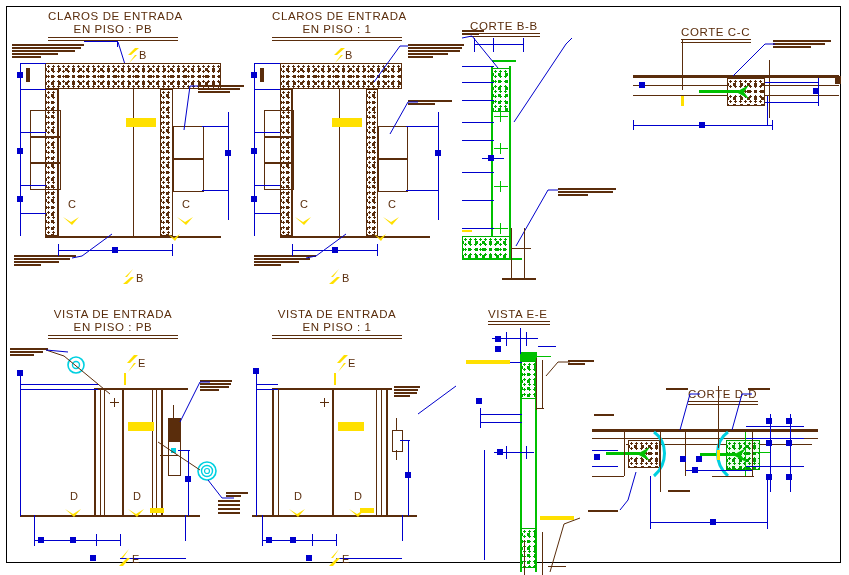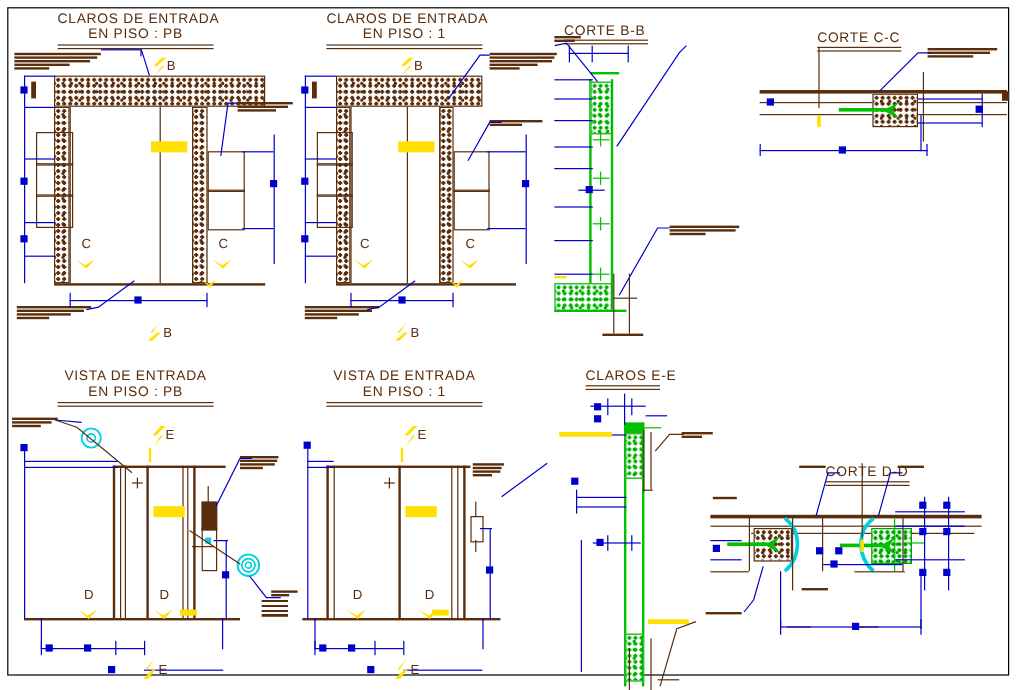--- a/index.html
+++ b/index.html
@@ -637,21 +637,21 @@
       <svg width="14" height="18">
           <polygon points="5,18 12,10 5,10 11,1 3,10 9,10 1,18" fill="#ffe000"></polygon>
         </svg>
     </div>
     <div class="mark-l ab" style="left:92px;top:253px;">E</div>
   </div>
 
   <div class="ab" style="left:462px;top:300px;width:150px;height:275px;">
 
     <div class="sect-title" style="left:26px;top:8px;width:62px;">
-      <span>CLAROS E-E</span>
+      <span>VISTA E-E</span>
       <span class="rule"></span>
       <span class="rule2"></span>
     </div>
 
     <div class="gr ab" style="left:58px;top:52px;width:1.5px;height:220px;"></div>
     <div class="gr ab" style="left:73px;top:52px;width:1.5px;height:220px;"></div>
     <div class="gr ab" style="left:59px;top:52px;width:15px;height:9px;"></div>
     <div class="hatch-dot-g ab" style="left:59px;top:61px;width:15px;height:38px;"></div>
     <div class="hatch-dot-g ab" style="left:59px;top:228px;width:15px;height:40px;"></div>
     <div class="gr ab" style="left:73px;top:56px;width:16px;height:1.3px;"></div>

